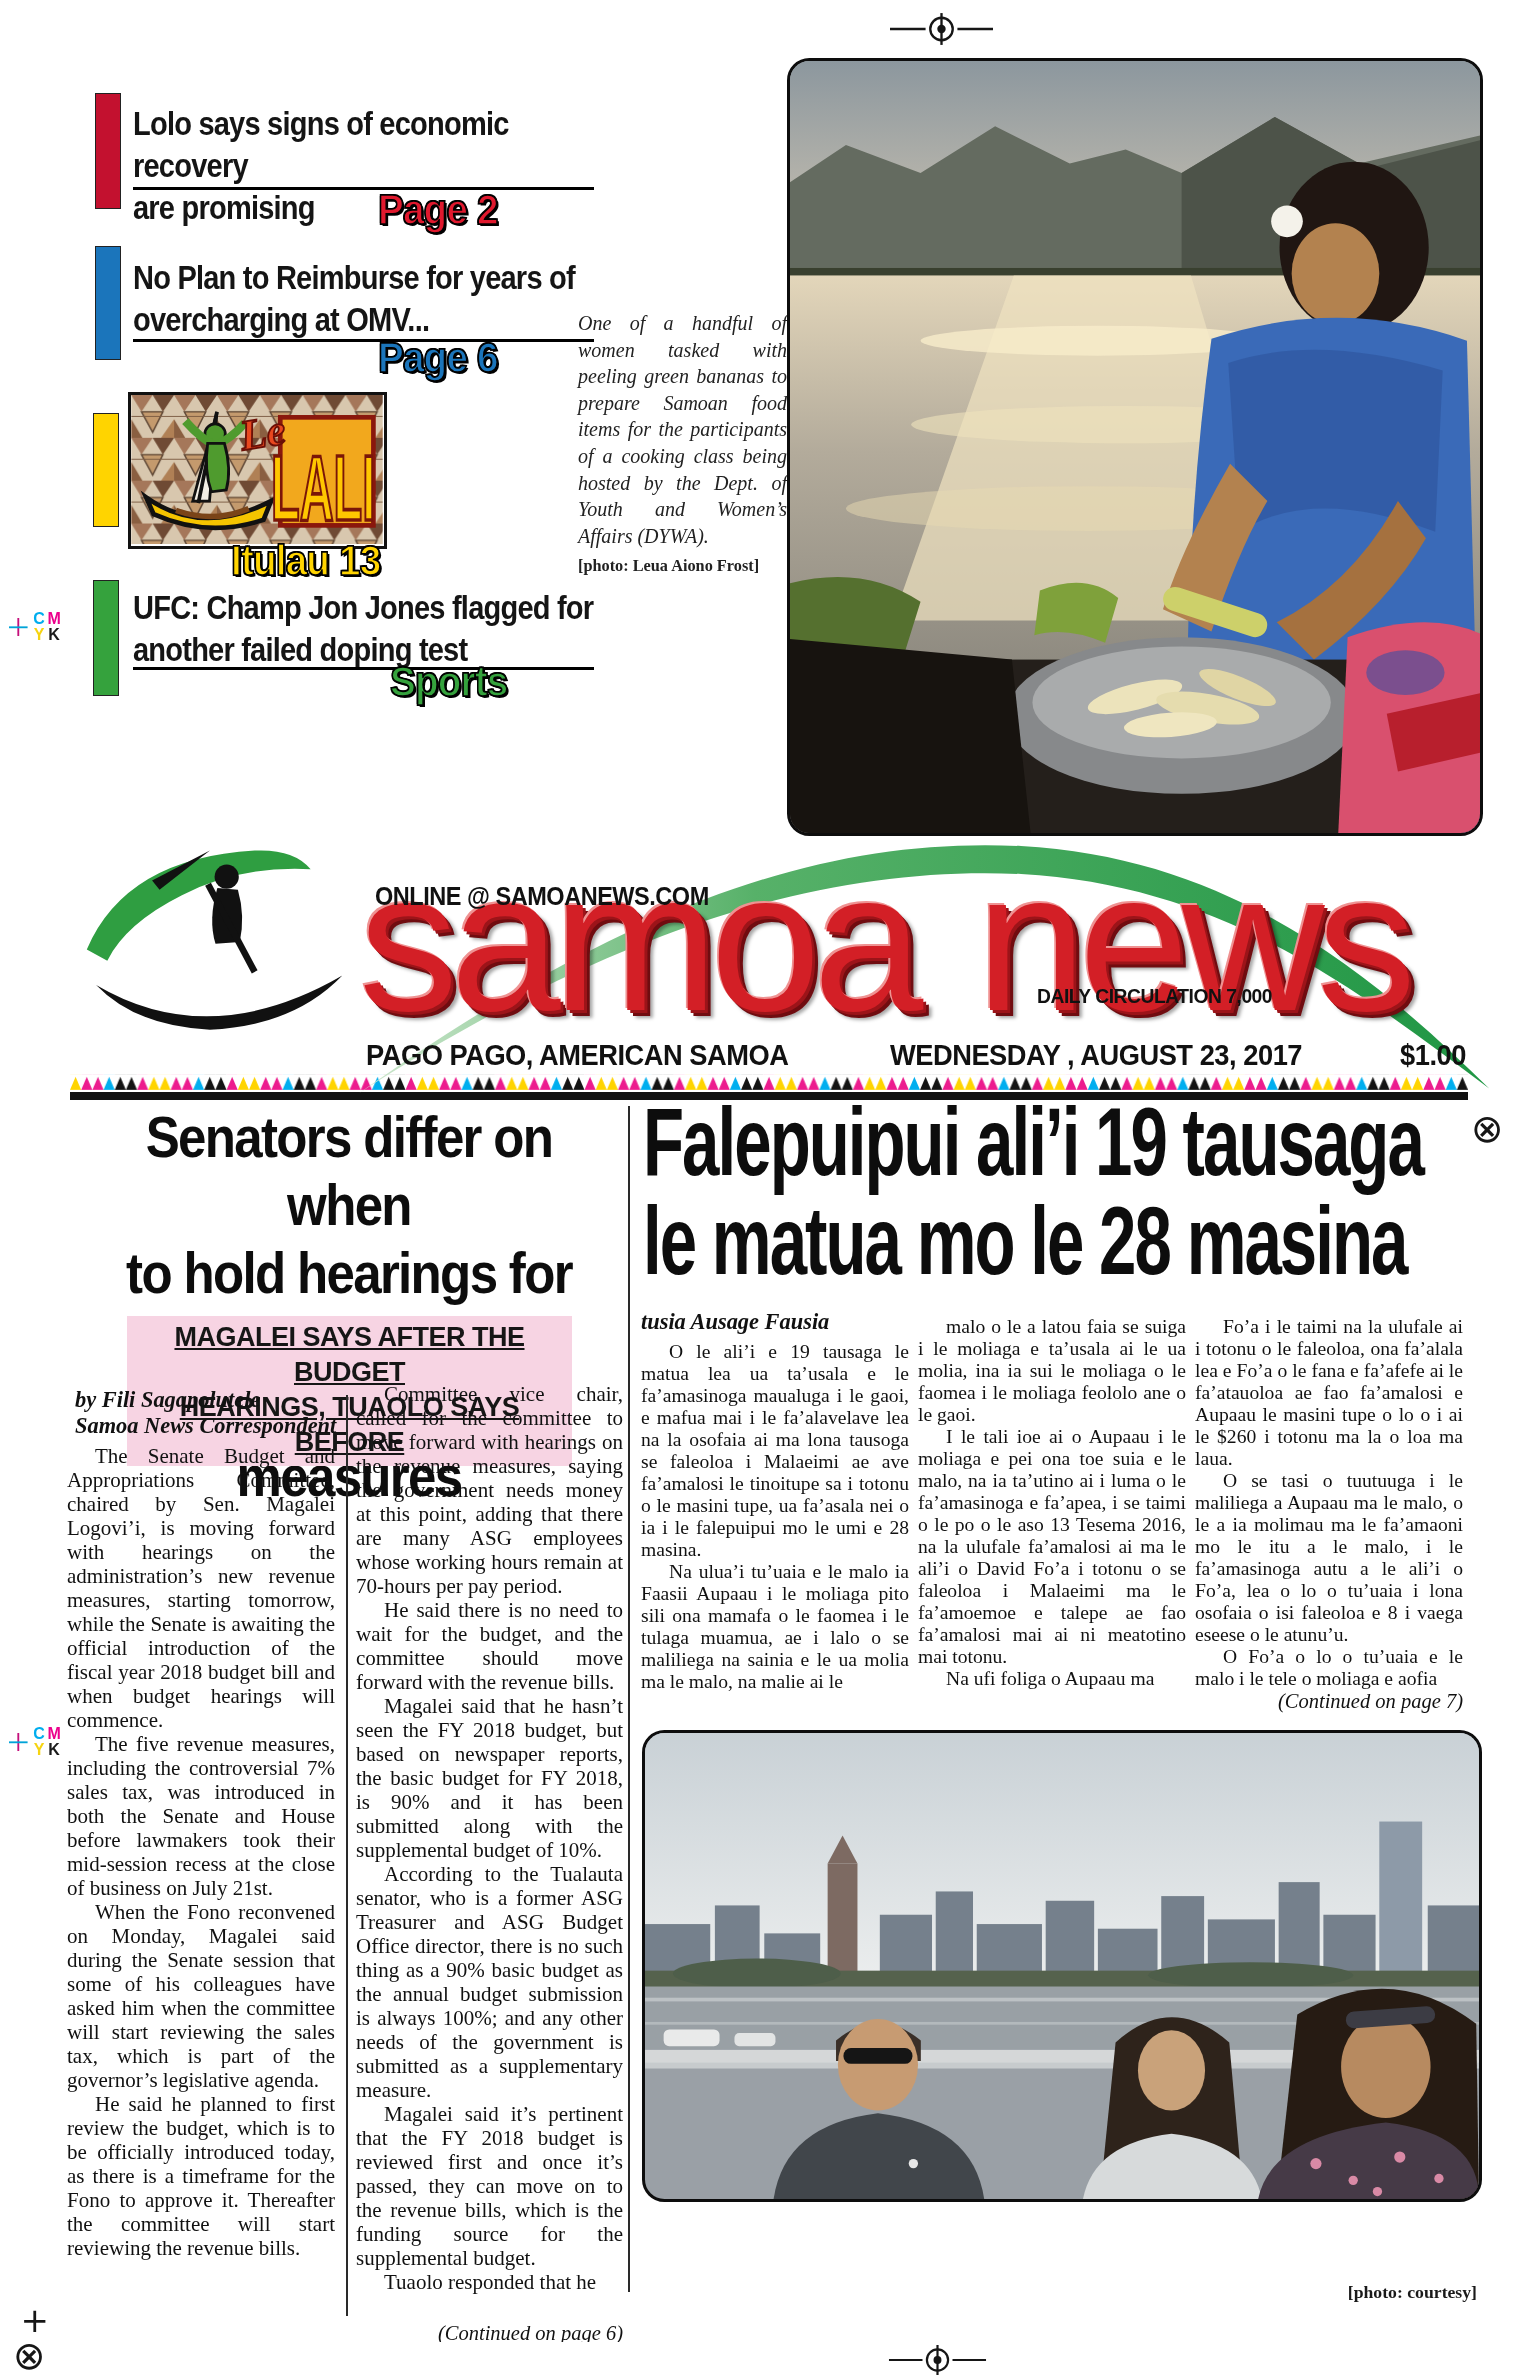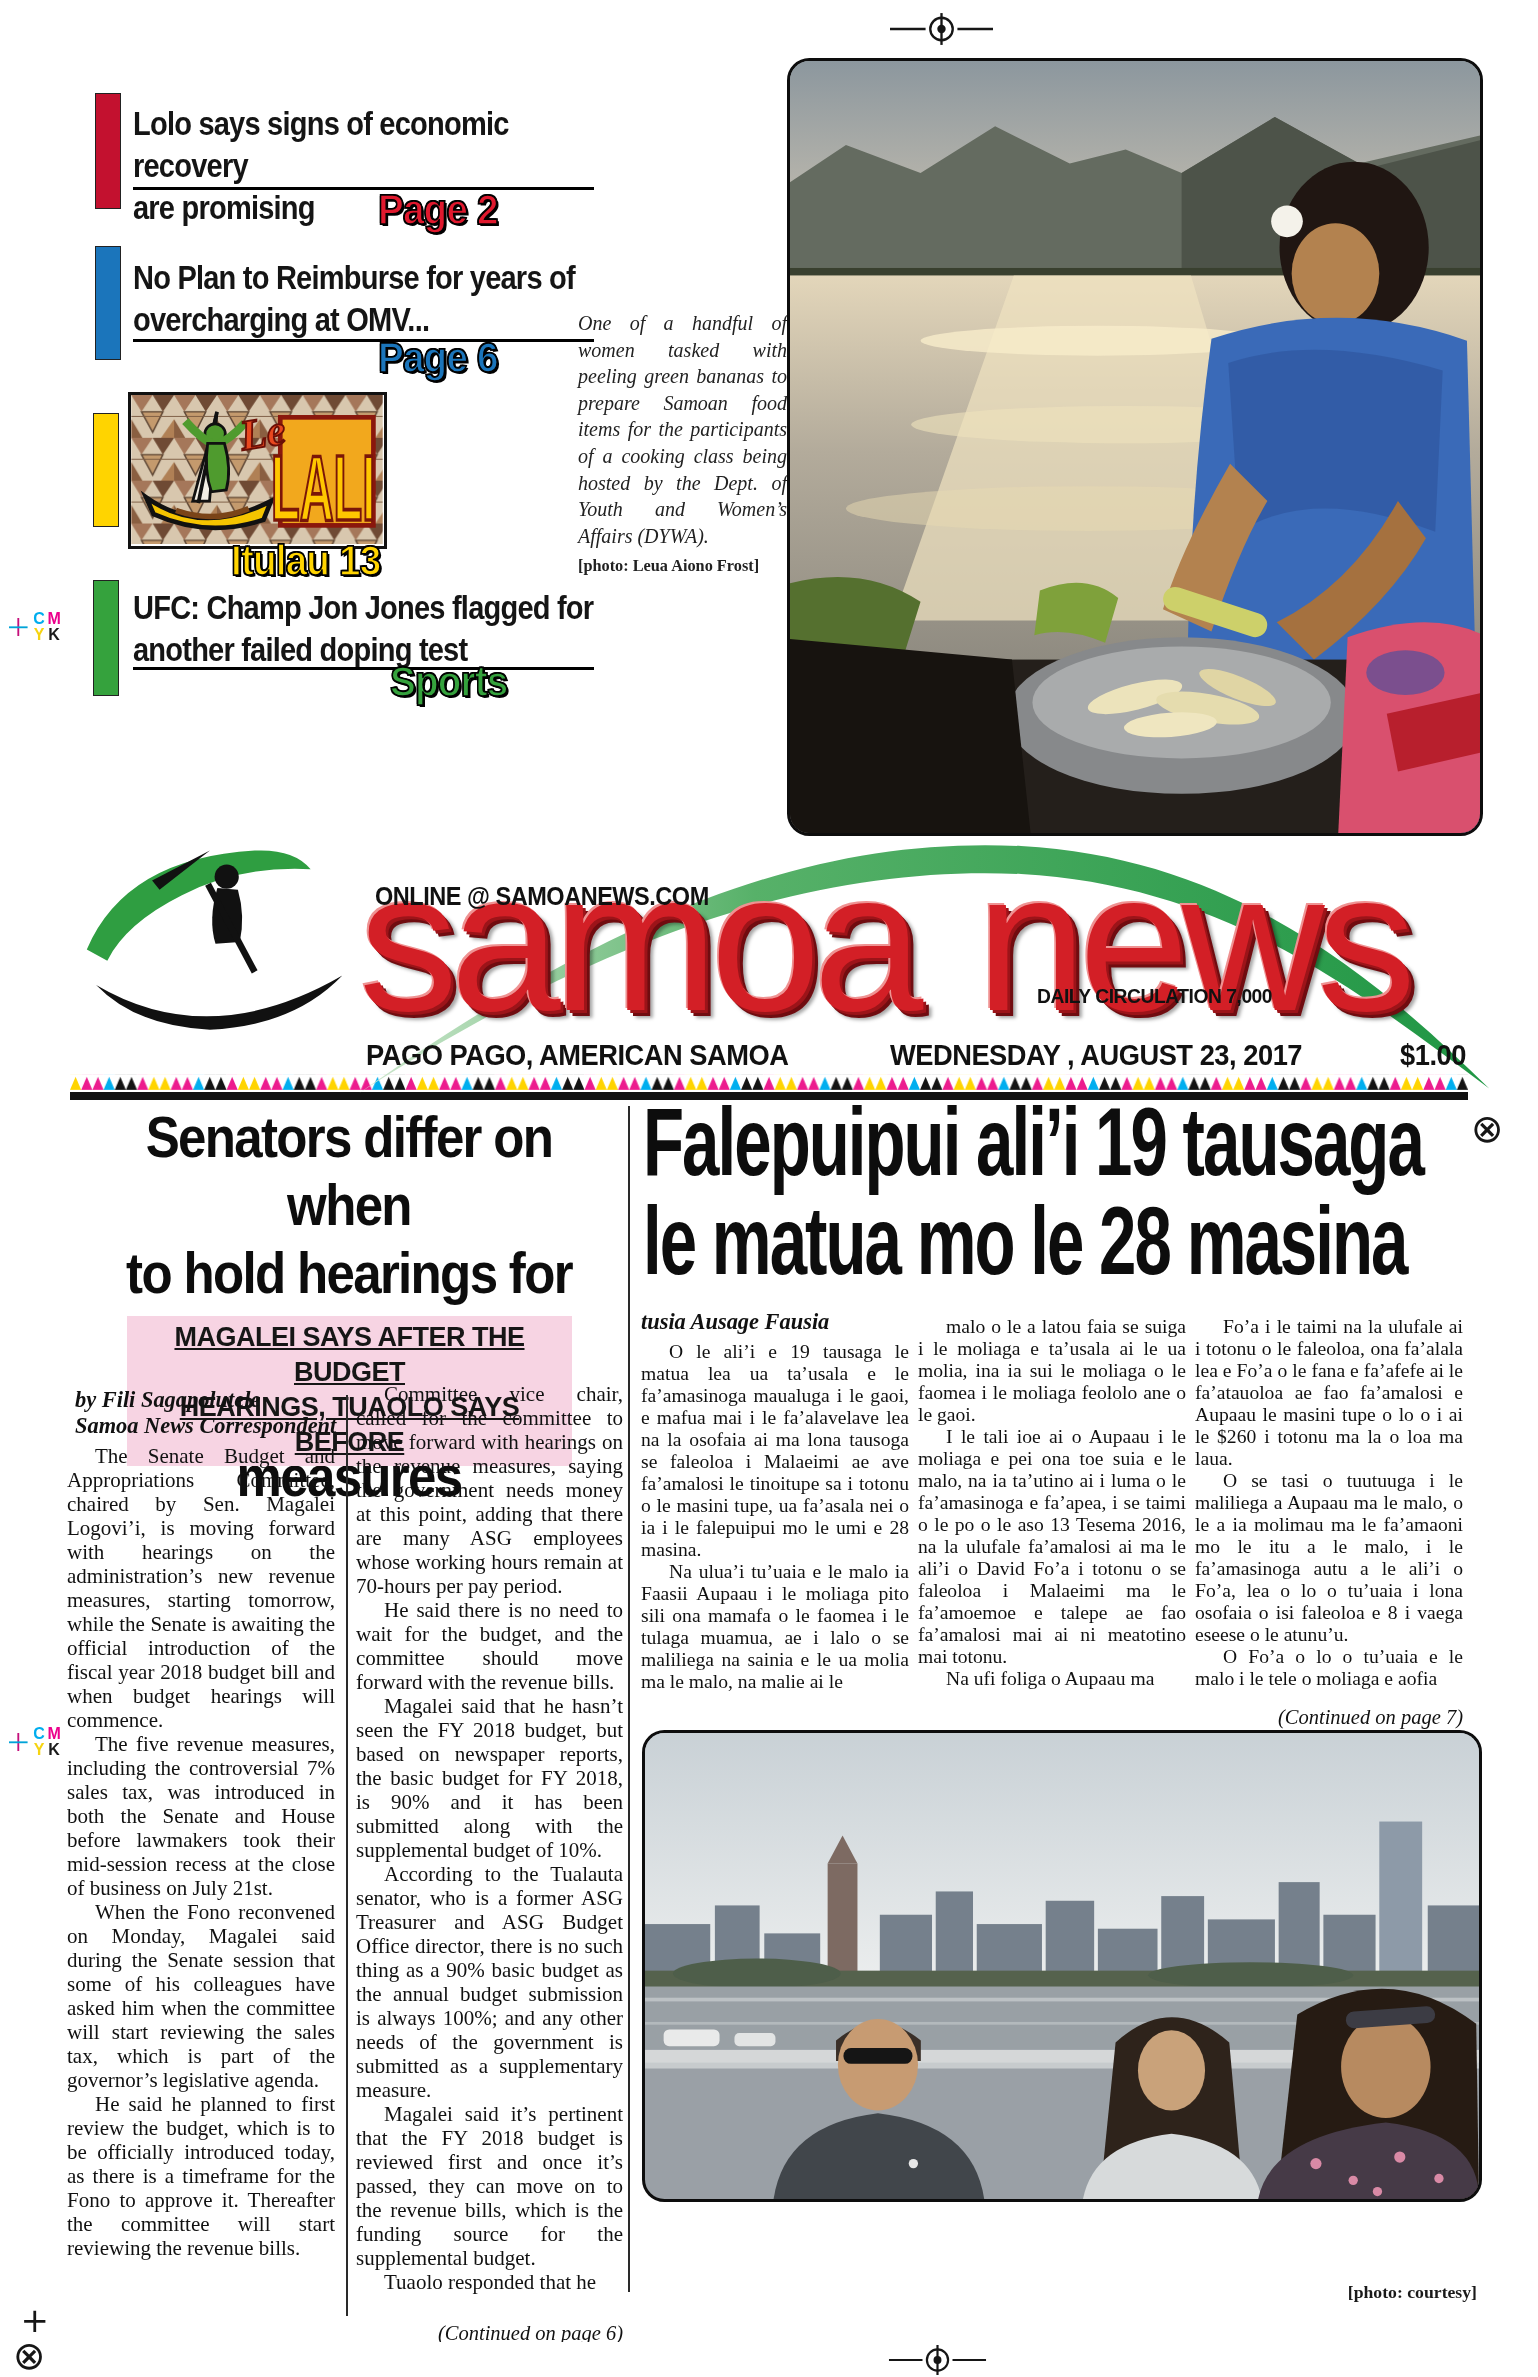--- a/index.html
+++ b/index.html
@@ -265,21 +265,21 @@
       <p>malo o le a latou faia se suiga i le moliaga e ta’usala ai le ua molia, ina ia sui le moliaga o le faomea i le moliaga feololo ane o le gaoi.</p>
       <p>I le tali ioe ai o Aupaau i le moliaga e pei ona toe suia e le malo, na ia ta’utino ai i luma o le fa’amasinoga e fa’apea, i se taimi o le po o le aso 13 Tesema 2016, na la ulufale fa’amalosi ai ma le ali’i o David Fo’a i totonu o se faleoloa i Malaeimi ma le fa’amoemoe e talepe ae fao fa’amalosi mai ai ni meatotino mai totonu.</p>
       <p>Na ufi foliga o Aupaau ma</p>
     </div>
   <div class="abs body-col body-sm" style="left:1195px;top:1316px;width:268px;height:421px;">
     <div>
         <p>Fo’a i le taimi na la ulufale ai i totonu o le faleoloa, ona fa’alala lea e Fo’a o le fana e fa’afefe ai le fa’atauoloa ae fao fa’amalosi e Aupaau le masini tupe o lo o i ai le $260 i totonu ma la o loa ma laua.</p>
         <p>O se tasi o tuutuuga i le maliliega a Aupaau ma le malo, o le a ia molimau ma le fa’amaoni mo le itu a le malo, i le fa’amasinoga autu a le ali’i o Fo’a, lea o lo o tu’uaia i lona osofaia o isi faleoloa e 8 i vaega eseese o le atunu’u.</p>
         <p>O Fo’a o lo o tu’uaia e le malo i le tele o moliaga e aofia</p>
       </div>
-    <div class="continued" style="margin-top:16px;">(Continued on page 7)</div>
+    <div class="continued" style="margin-top:0;">(Continued on page 7)</div>
   </div>
 
   <div class="abs cmyk-mark" style="left:9.3px;top:1726px;">
     <svg width="18.6" height="18.6" viewBox="0 0 20 20">
       <line x1="10" y1="0" x2="10" y2="20" stroke="#c40f7c" stroke-width="2"></line>
       <line x1="0" y1="10" x2="20" y2="10" stroke="#00a3d8" stroke-width="2"></line>
     </svg>
     <div class="cmyk-grid">
       <span style="color:#00adee;">C</span>
       <span style="color:#ec008c;">M</span>

